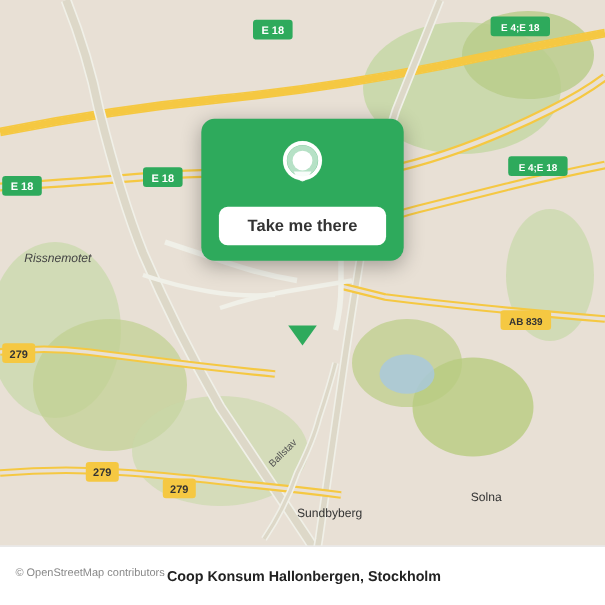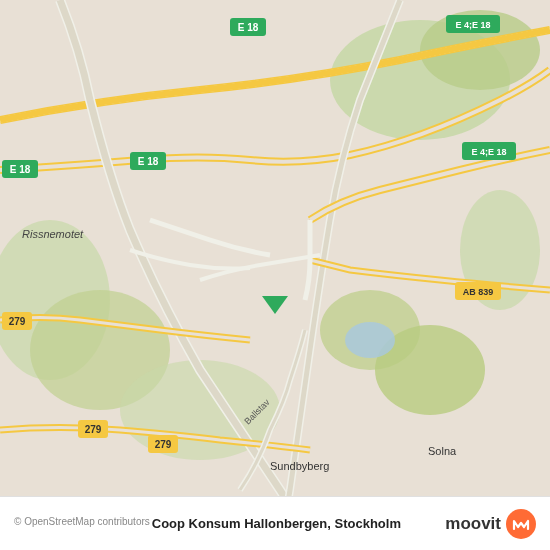--- a/index.html
+++ b/index.html
@@ -148,31 +148,40 @@
 
     <rect x="148" y="435" width="30" height="18" rx="3" fill="#f5c842"></rect>
     <text x="163" y="448" text-anchor="middle" fill="#333" font-size="10" font-weight="bold">279</text>
 
     <text x="22" y="238" fill="#444" font-size="11" font-style="italic">Rissnemotet</text>
     <text x="270" y="470" fill="#333" font-size="11">Sundbyberg</text>
     <text x="428" y="455" fill="#333" font-size="11">Solna</text>
     <text x="248" y="425" fill="#555" font-size="9" transform="rotate(-45, 248, 425)">Ballstav</text>
   </svg>
 
+  <div id="popup-card" style="position:absolute; top:108px; left:50%; transform:translateX(-50%); width:184px; background:#2eaa5c; border-radius:12px; display:flex; flex-direction:column; align-items:center; padding:18px 16px 14px; box-shadow:0 4px 18px rgba(0,0,0,0.3);">
+
+    <svg width="46" height="52" viewBox="0 0 46 52" style="margin-bottom:10px;">
+      <circle cx="23" cy="20" r="18" fill="white" opacity="0.3"></circle>
+      <circle cx="23" cy="20" r="14" fill="white" opacity="0.5"></circle>
+      <circle cx="23" cy="20" r="9" fill="white"></circle>
+      <path d="M 23,38 Q 14,28 10,20 A 13,13 0 1 1 36,20 Q 32,28 23,38 Z" fill="white" opacity="0.0"></path>
+
+      <circle cx="23" cy="20" r="16" fill="none" stroke="white" stroke-width="3.5"></circle>
+      <circle cx="23" cy="20" r="6" fill="white"></circle>
+      <line x1="23" y1="36" x2="23" y2="50" stroke="white" stroke-width="0"></line>
+
+      <path d="M 15,30 Q 23,48 31,30" fill="white" opacity="0.9"></path>
+    </svg>
+
+    <button id="take-me-there-btn" style="background:white; color:#333; border:none; border-radius:8px; padding:9px 10px; font-size:15px; font-weight:600; cursor:pointer; width:100%; text-align:center;">Take me there</button>
+  </div>
 
   <div style="position:absolute; top:296px; left:50%; transform:translateX(-50%); width:0; height:0; border-left:13px solid transparent; border-right:13px solid transparent; border-top:18px solid #2eaa5c;">
   </div>
 
   <div id="bottom-bar" style="position:absolute; bottom:0; left:0; width:100%; background:white; padding:8px 14px; display:flex; align-items:center; justify-content:space-between; border-top:1px solid #e0e0e0; height:54px;">
     <div style="display:flex; flex-direction:row; gap:2px;">
       <span style="font-size:10px; color:#888;">© OpenStreetMap contributors</span>
       <span style="font-size:13px; font-weight:bold; color:#222;">Coop Konsum Hallonbergen, Stockholm</span>
     </div>
-    <div style="display:flex; align-items:center; gap:5px;">
-      <span style="font-size:17px; font-weight:bold; color:#333; text-transform:lowercase;">moovit</span>
-      <div style="width:30px; height:30px; background:#ff6b35; border-radius:50%; display:flex; align-items:center; justify-content:center;">
-        <svg width="18" height="18" viewBox="0 0 18 18">
-          <path d="M2,14 L2,6 L6,12 L9,8 L12,12 L16,6 L16,14" stroke="white" stroke-width="2.2" fill="none" stroke-linejoin="round" stroke-linecap="round"></path>
-        </svg>
-      </div>
-    </div>
   </div>
 </div>
 
 </body></html>

